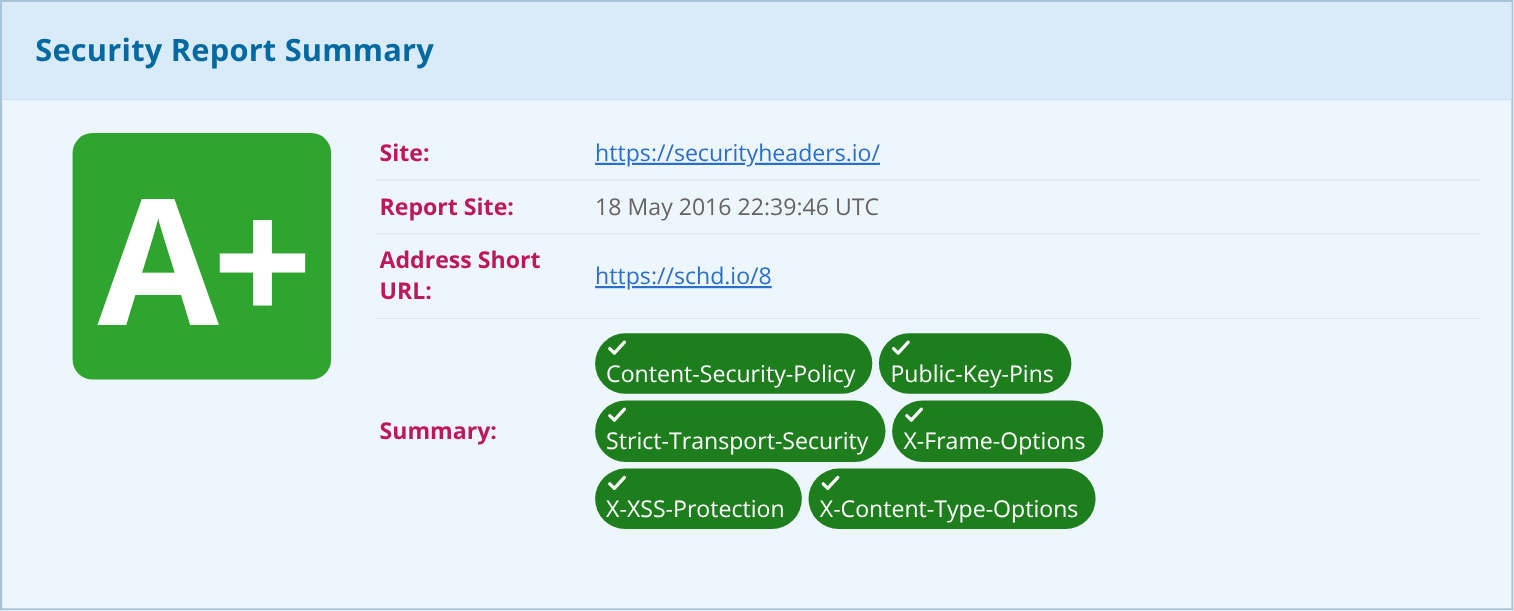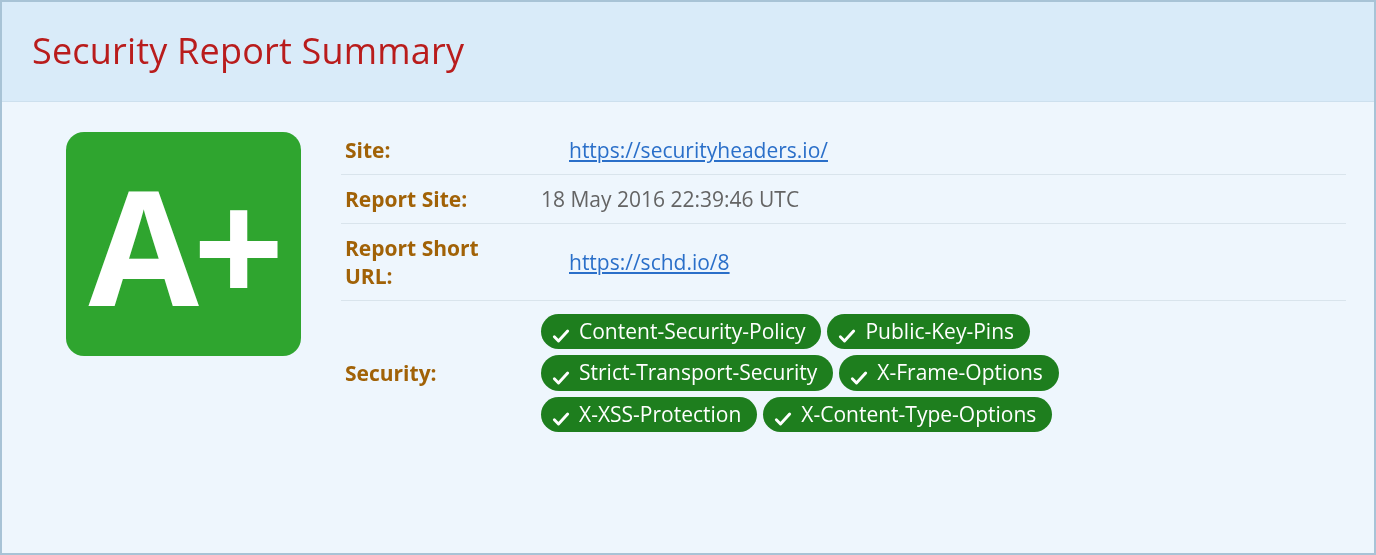--- a/index.html
+++ b/index.html
@@ -16,23 +16,23 @@
     height: 555px;
     border: 2px solid #a8c3d6;
     background: #eef6fd;
   }
   .panel-header {
     background: #d9ebf9;
     border-bottom: 1px solid #cde0ee;
     padding: 24px 30px 26px 30px;
   }
   .panel-title {
-    font-size: 36px;
-    font-weight: 400;
-    color: #b91c1c;
+    font-size: 28px;
+    font-weight: 700;
+    color: #0369a1;
     letter-spacing: 0.2px;
   }
   .panel-body {
     padding: 30px 28px 30px 28px;
     display: flex;
     align-items: flex-start;
     gap: 40px;
   }
   .grade-badge {
     width: 235px;
@@ -65,43 +65,43 @@
     border-bottom: none;
   }
   .details-table td {
     padding: 10px 10px 10px 0;
     vertical-align: middle;
     font-size: 21px;
     color: #555;
   }
   .details-table td.label {
     font-weight: 700;
-    color: #a16207;
+    color: #be185d;
     width: 200px;
     padding-left: 4px;
   }
   .details-table td.value {
     color: #646464;
   }
   .details-table a {
     color: #2a6fc9;
     text-decoration: underline;
-    margin-left: 28px;
   }
   .header-pill {
     display: inline-flex;
-    align-items: flex-end;
+    align-items: flex-start;
     background: #1e7e1e;
     color: #ffffff;
     border-radius: 999px;
     padding: 3px 16px 3px 10px;
     font-size: 21px;
     font-weight: 400;
     margin: 3px 6px 3px 0;
     line-height: 1.4;
+    flex-direction: column;
   }
   .header-pill .check {
     margin-right: 8px;
     display: inline-flex;
     align-items: center;
   }
   .header-pill .check svg {
     width: 20px;
     height: 20px;
     display: block;
@@ -128,27 +128,27 @@
         <td class="label">Site:</td>
         <td class="value">
           <a href="#">https://securityheaders.io/</a>
         </td>
       </tr>
       <tr>
         <td class="label">Report Site:</td>
         <td class="value">18 May 2016 22:39:46 UTC</td>
       </tr>
       <tr>
-        <td class="label">Report Short URL:</td>
+        <td class="label">Address Short URL:</td>
         <td class="value">
           <a href="#">https://schd.io/8</a>
         </td>
       </tr>
       <tr>
-        <td class="label">Security:</td>
+        <td class="label">Summary:</td>
         <td class="value headers-cell" id="headers-cell">
               <div><span class="header-pill">
                   <span class="check">
                     <svg viewBox="0 0 24 24" fill="none" stroke="#ffffff" stroke-width="3.5" stroke-linecap="round" stroke-linejoin="round">
                       <polyline points="4 13 9 18 20 6"></polyline>
                     </svg>
                   </span>
                   <span>Content-Security-Policy</span>
                 </span><span class="header-pill">
                   <span class="check">

